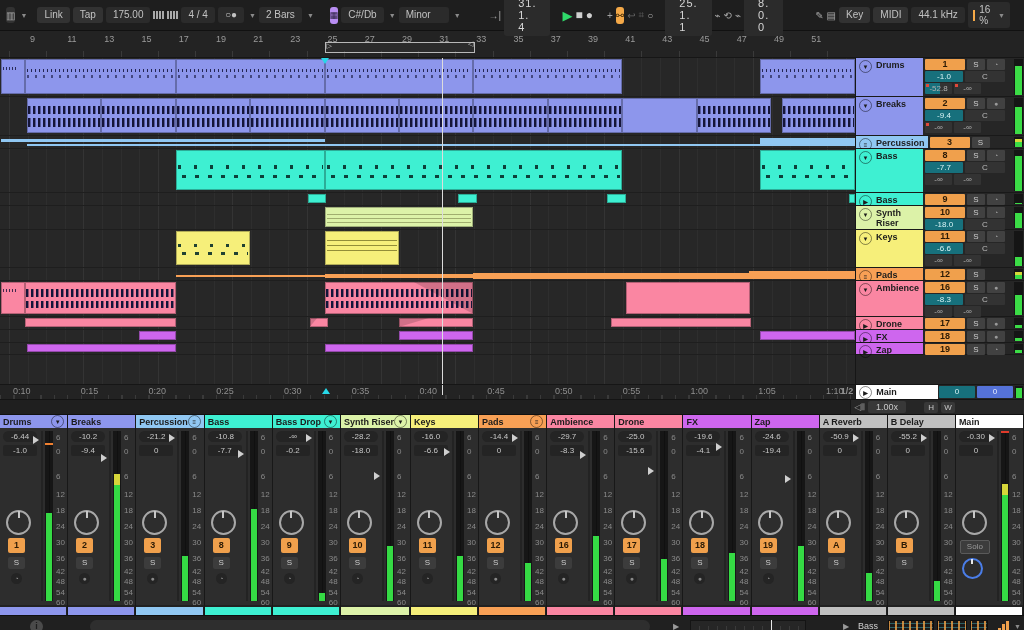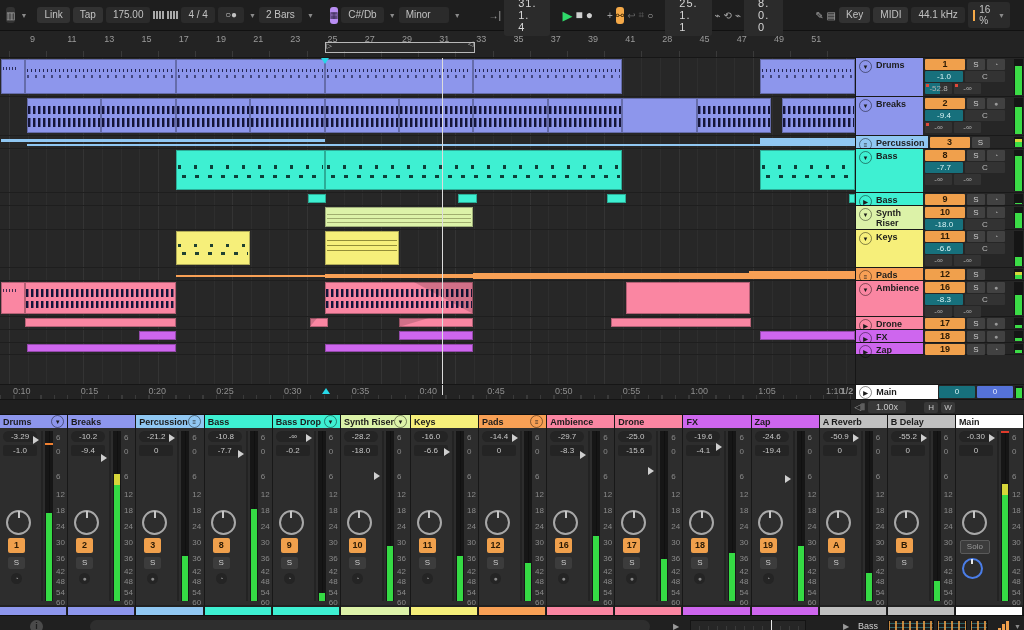--- a/index.html
+++ b/index.html
@@ -226,21 +226,21 @@
         <span class="bar-num" style="left: 290.37px;">23</span>
         <span class="bar-num" style="left: 327.57px;">25</span>
         <span class="bar-num" style="left: 364.77px;">27</span>
         <span class="bar-num" style="left: 401.97px;">29</span>
         <span class="bar-num" style="left: 439.17px;">31</span>
         <span class="bar-num" style="left: 476.37px;">33</span>
         <span class="bar-num" style="left: 513.57px;">35</span>
         <span class="bar-num" style="left: 550.77px;">37</span>
         <span class="bar-num" style="left: 587.97px;">39</span>
         <span class="bar-num" style="left: 625.17px;">41</span>
-        <span class="bar-num" style="left: 662.37px;">28</span>
+        <span class="bar-num" style="left: 662.37px;">43</span>
         <span class="bar-num" style="left: 699.57px;">45</span>
         <span class="bar-num" style="left: 736.77px;">47</span>
         <span class="bar-num" style="left: 773.97px;">49</span>
         <span class="bar-num" style="left: 811.17px;">51</span>
         <div class="loopbrace" style="left: 324.57px; width: 148.8px;"></div>
       </div>
   </div>
 
   <div class="mainarea">
     <div class="arrange" id="arrange">
@@ -607,21 +607,21 @@
     </div>
   </div>
 
   <div class="mixer" id="mixer">
       <div class="strip">
         <div class="strip-tab" style="background: rgb(141, 150, 236);">
           <span>Drums</span>
           <span class="hd-fold">▼</span>
         </div>
         <div class="strip-body">
-          <span class="outpill">-3.29</span>
+          <span class="outpill">-6.44</span>
           <span class="fadpill">-1.0</span>
           <span class="fadline"></span>
           <span class="fadtri" style="top: 8.1px;"></span>
           <span class="mbar">
             <i class="mfill" style="height: 88px;"></i>
             <i class="mpeak" style="top: 12px;"></i>
           </span>
           <span class="mscale">
             <b style="top:5px">6</b>
             <b style="top:19px">0</b>

